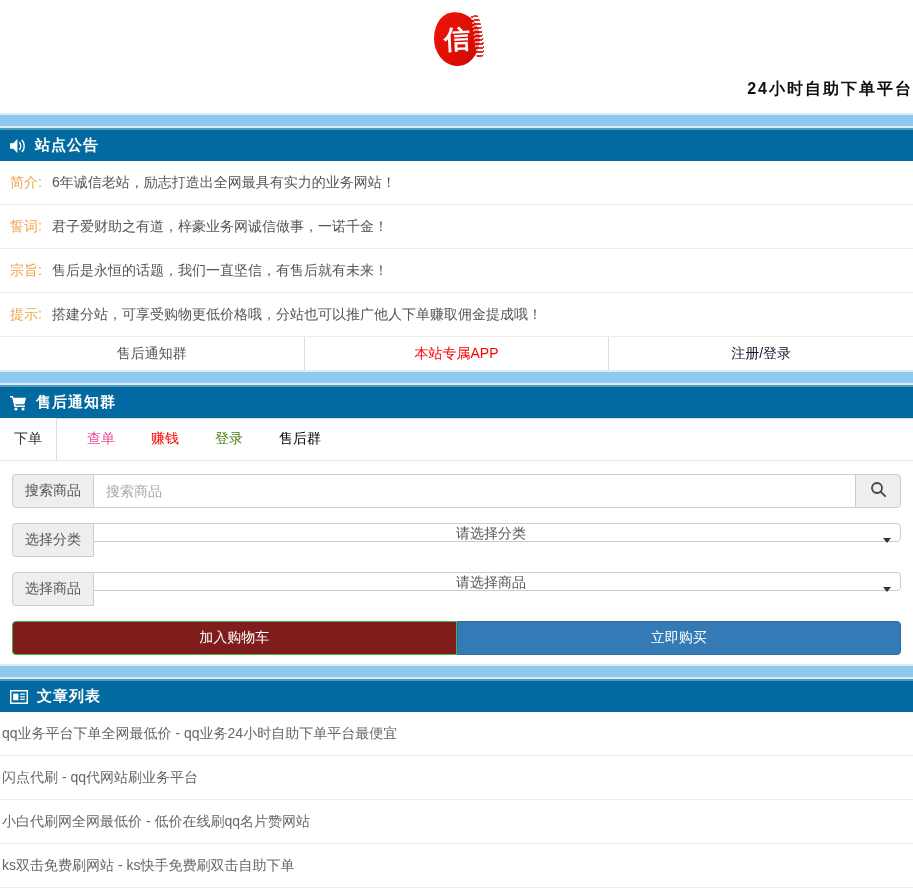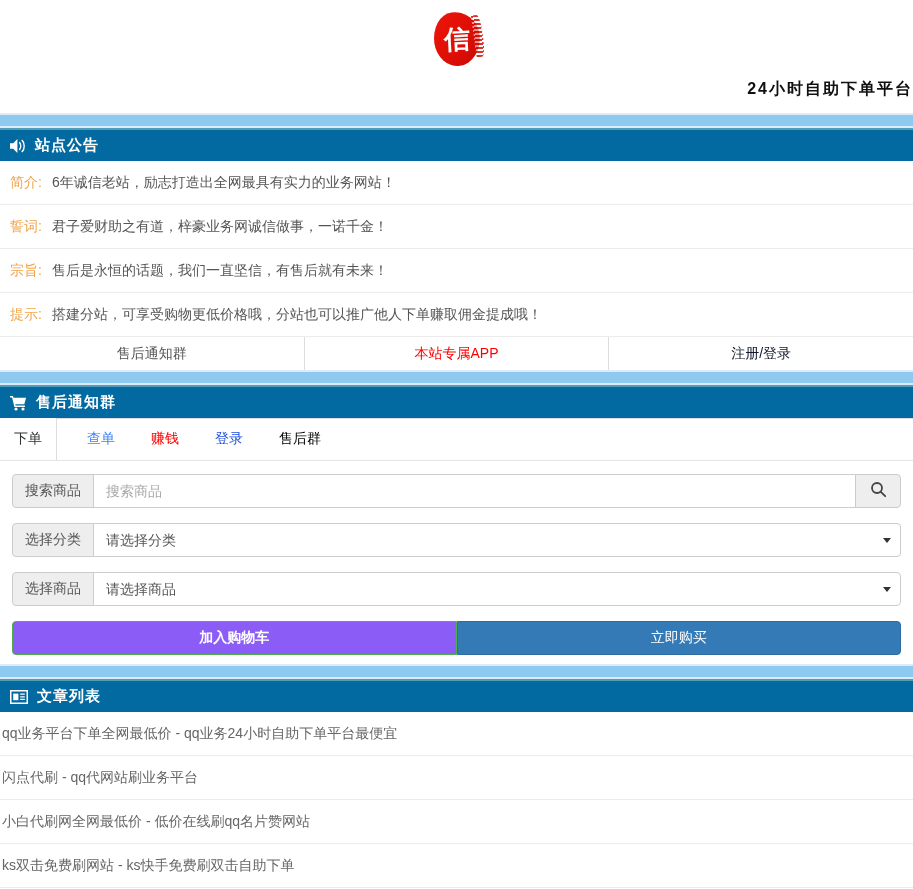--- a/index.html
+++ b/index.html
@@ -66,35 +66,35 @@
     flex:1;margin-left:-1px;border:1px solid #ccc;border-radius:0;
     padding:0 12px;font-size:14px;color:#555;outline:none;min-width:0;
   }
   .tinput::placeholder{color:#a9a9a9;}
   .search-btn{
     width:46px;background:#eee;border:1px solid #ccc;margin-left:-1px;border-radius:0 4px 4px 0;
     display:flex;align-items:center;justify-content:center;cursor:pointer;padding:0;
   }
   .select-wrap{flex:1;position:relative;margin-left:-1px;}
   .select-wrap select{
-    width:100%;height:34px;border:1px solid #ccc;border-radius:0 4px 4px 0;background:#fff;
+    width:100%;height:19px;border:1px solid #ccc;border-radius:0 4px 4px 0;background:#fff;
     -webkit-appearance:none;appearance:none;padding:0 24px 0 12px;font-size:14px;color:#555;outline:none;
-    font-family:"Liberation Sans","DejaVu Sans",sans-serif;cursor:pointer;
+    font-family:"Liberation Sans","DejaVu Sans",sans-serif;cursor:pointer;text-align:center;
   }
   .caret{
     position:absolute;right:10px;top:15px;width:0;height:0;pointer-events:none;
     border-left:4px solid transparent;border-right:4px solid transparent;border-top:5px solid #333;
   }
   .btn-row{display:flex;}
   .btn{
     flex:1;height:34px;color:#fff;font-size:14px;border:1px solid transparent;cursor:pointer;
     display:flex;align-items:center;justify-content:center;
     font-family:"Liberation Sans","DejaVu Sans",sans-serif;
   }
-  .btn-green{background:#8b5cf6;border-color:#4cae4c;border-radius:4px 0 0 4px;font-weight:bold;}
+  .btn-green{background:#7f1d1d;border-color:#4cae4c;border-radius:4px 0 0 4px;}
   .btn-blue{background:#337ab7;border-color:#2e6da4;border-radius:0 4px 4px 0;}
 
   
   .article{padding:12px 2px;border-bottom:1px solid #ececec;font-size:14px;color:#666;line-height:19px;cursor:pointer;}
 </style>
 </head>
 <body>
 
 <div class="page">
 
@@ -154,23 +154,23 @@
             <path d="M0 1h3l.5 1.8h12.6l-1.8 6.4H5.3L5.6 10.6h9.3v1.5H4.4L2.1 2.5H0z" fill="#fff"></path>
             <circle cx="6" cy="14" r="1.6" fill="#fff"></circle>
             <circle cx="13" cy="14" r="1.6" fill="#fff"></circle>
           </svg>
       </span>
       <span>售后通知群</span>
     </div>
 
     <div class="tabs">
       <div class="tab-active" style="color: rgb(51, 51, 51);">下单</div>
-      <a class="tab-link" style="color: #3b82f6;">查单</a>
+      <a class="tab-link" style="color: #ec4899;">查单</a>
       <a class="tab-link" style="color: rgb(255, 0, 0);">赚钱</a>
-      <a class="tab-link" style="color: #1d4ed8;">登录</a>
+      <a class="tab-link" style="color: #4d7c0f;">登录</a>
       <a class="tab-link" style="color: #000000;">售后群</a>
     </div>
 
     <div class="order-form">
 
       <div class="igroup">
         <span class="addon">搜索商品</span>
         <input class="tinput" type="text" placeholder="搜索商品" style="">
         <button class="search-btn">
           <span>

